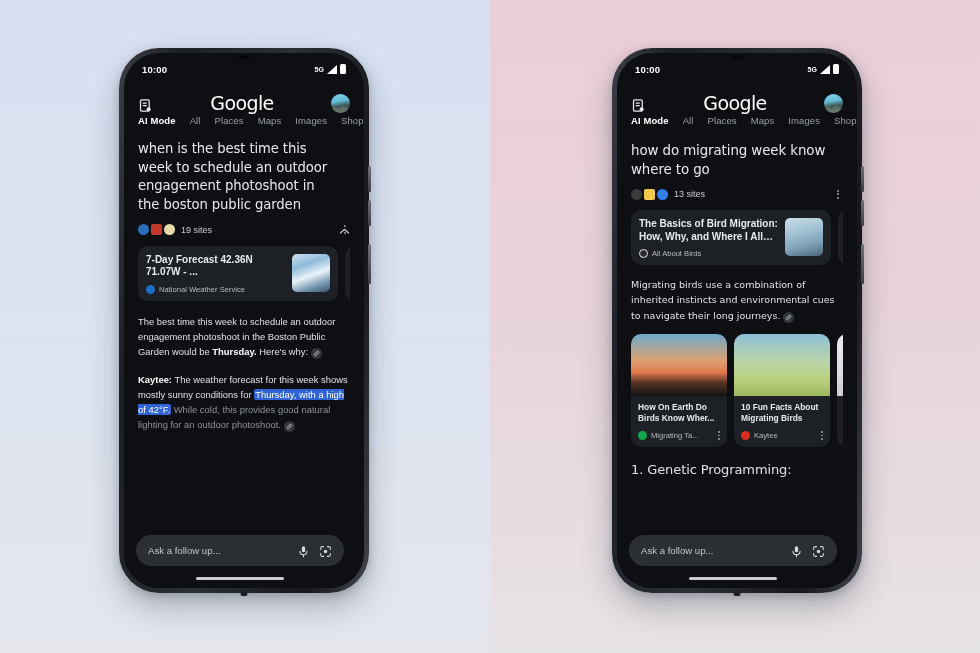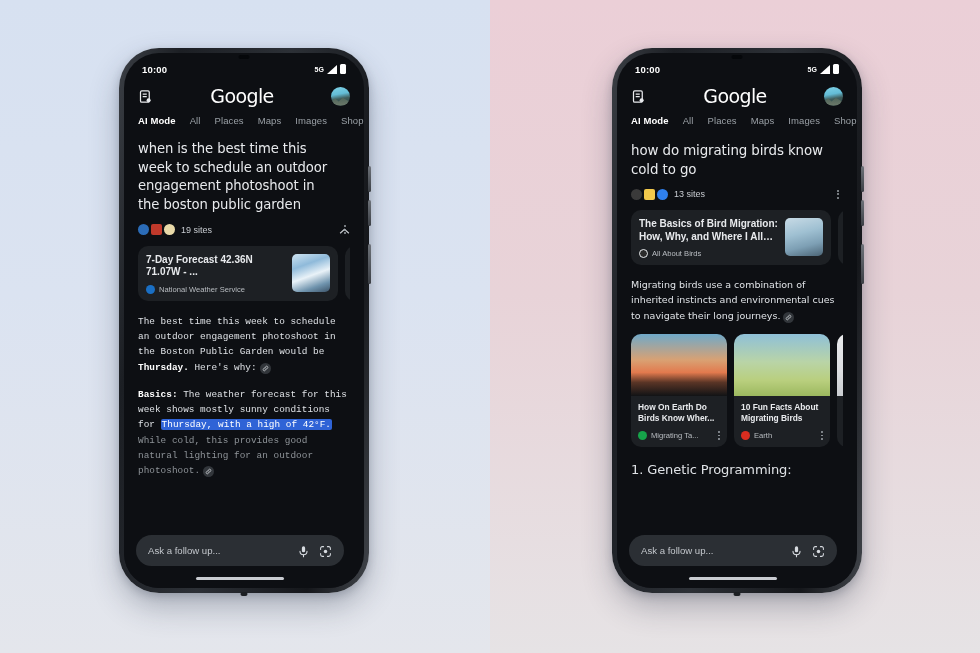--- a/index.html
+++ b/index.html
@@ -65,21 +65,21 @@
   .st-sig::after {
     content:""; position:absolute; left:0; bottom:0;
     border-left:10px solid transparent; border-bottom:9px solid #fff;
   }
   .st-bat {
     width:6px; height:10px; border-radius:1.5px; background:#fff;
   }
 
   
   .app-header {
-    height:34px; display:flex; align-items:center; justify-content:space-between;
+    height:34px; display:flex; align-items:flex-end; justify-content:space-between;
     padding:0 14px;
   }
   .hdr-icon { width:15px; height:15px; position:relative; flex:0 0 auto; }
   .hdr-icon svg { display:block; }
   .google-logo {
     font-family:"DejaVu Sans", sans-serif;
     font-size:19px; color:#fff; letter-spacing:-.6px; font-weight:400;
     line-height:1;
   }
   .avatar {
@@ -144,21 +144,21 @@
   .src-fav { width:9px; height:9px; border-radius:50%; flex:0 0 auto; }
   .src-src { font-size:7.6px; color:#b9bdc2; }
   .src-thumb {
     width:38px; height:38px; border-radius:5px; flex:0 0 auto;
     background:linear-gradient(160deg,#cfe4f2 0%,#8fbada 30%,#e9f2f8 55%,#6f93ad 80%,#3c5368 100%);
   }
 
   
   .answer { margin-top:13px; }
   .para {
-    font-family:Liberation Mono, monospace;
+    font-family:Liberation Sans, sans-serif;
     font-size:9.4px; line-height:1.62; color:#dfe2e6; letter-spacing:.02px;
   }
   .para + .para { margin-top:12px; }
   .para b { color:#fff; font-weight:700; }
   .hl { background:#2f63d6; color:#fff; border-radius:2px; padding:0 1px; }
   .cite {
     display:inline-flex; align-items:center; justify-content:center;
     width:11px; height:11px; border-radius:50%;
     background:#32363b; vertical-align:-2px; margin-left:3px;
   }
@@ -300,21 +300,21 @@
       <div class="answer">
         <p class="para">
           <span>The best time this week to schedule an outdoor engagement photoshoot in the Boston Public Garden would be </span><b>Thursday.</b><span> Here's why:</span><span class="cite">
               <svg width="7" height="7" viewBox="0 0 24 24" fill="none" stroke="#cfd3d8" stroke-width="2.6" stroke-linecap="round">
                 <path d="M10 14a4 4 0 0 0 5.7 0l3-3a4 4 0 1 0-5.7-5.7L11.5 7"></path>
                 <path d="M14 10a4 4 0 0 0-5.7 0l-3 3a4 4 0 1 0 5.7 5.7l1.5-1.5"></path>
               </svg>
             </span>
         </p>
         <p class="para">
-          <b>Basics:</b><span> The weather forecast for this week shows mostly sunny conditions for </span><span class="hl">Thursday, with a high of 42°F.</span><span class="dim"> While cold, this provides good natural lighting for an outdoor photoshoot.</span><span class="cite">
+          <b>Kaytee:</b><span> The weather forecast for this week shows mostly sunny conditions for </span><span class="hl">Thursday, with a high of 42°F.</span><span class="dim"> While cold, this provides good natural lighting for an outdoor photoshoot.</span><span class="cite">
               <svg width="7" height="7" viewBox="0 0 24 24" fill="none" stroke="#cfd3d8" stroke-width="2.6" stroke-linecap="round">
                 <path d="M10 14a4 4 0 0 0 5.7 0l3-3a4 4 0 1 0-5.7-5.7L11.5 7"></path>
                 <path d="M14 10a4 4 0 0 0-5.7 0l-3 3a4 4 0 1 0 5.7 5.7l1.5-1.5"></path>
               </svg>
             </span>
         </p>
       </div>
     </div>
 
     <div class="bottom-wrap">
@@ -376,21 +376,21 @@
     <div class="tabs">
       <span class="tab active">AI Mode</span>
       <span class="tab">All</span>
       <span class="tab">Places</span>
       <span class="tab">Maps</span>
       <span class="tab">Images</span>
       <span class="tab">Shopp</span>
     </div>
 
     <div class="content">
-      <div class="query q-right">how do migrating birds know cold to go</div>
+      <div class="query q-right">how do migrating week know where to go</div>
 
       <div class="sites-row">
         <span class="favicons">
           <span class="fav" style="background:#3a3a3a"></span>
           <span class="fav sq" style="background:#f2c94c"></span>
           <span class="fav" style="background:#2f80ed"></span>
         </span>
         <span class="sites-count">13 sites</span>
         <span class="kebab">
             <i></i>
@@ -439,21 +439,21 @@
                 </span>
             </div>
           </div>
         </div>
         <div class="img-card">
           <div class="img-thumb th2"></div>
           <div class="img-info">
             <div class="img-title">10 Fun Facts About Migrating Birds</div>
             <div class="img-meta">
               <span class="src-fav" style="background:#d92d20"></span>
-              <span class="img-src">Earth</span>
+              <span class="img-src">Kaytee</span>
               <span class="img-kebab">
                   <i></i>
                   <i></i>
                   <i></i>
                 </span>
             </div>
           </div>
         </div>
         <div class="img-card partial">
           <div class="img-thumb th3"></div>

